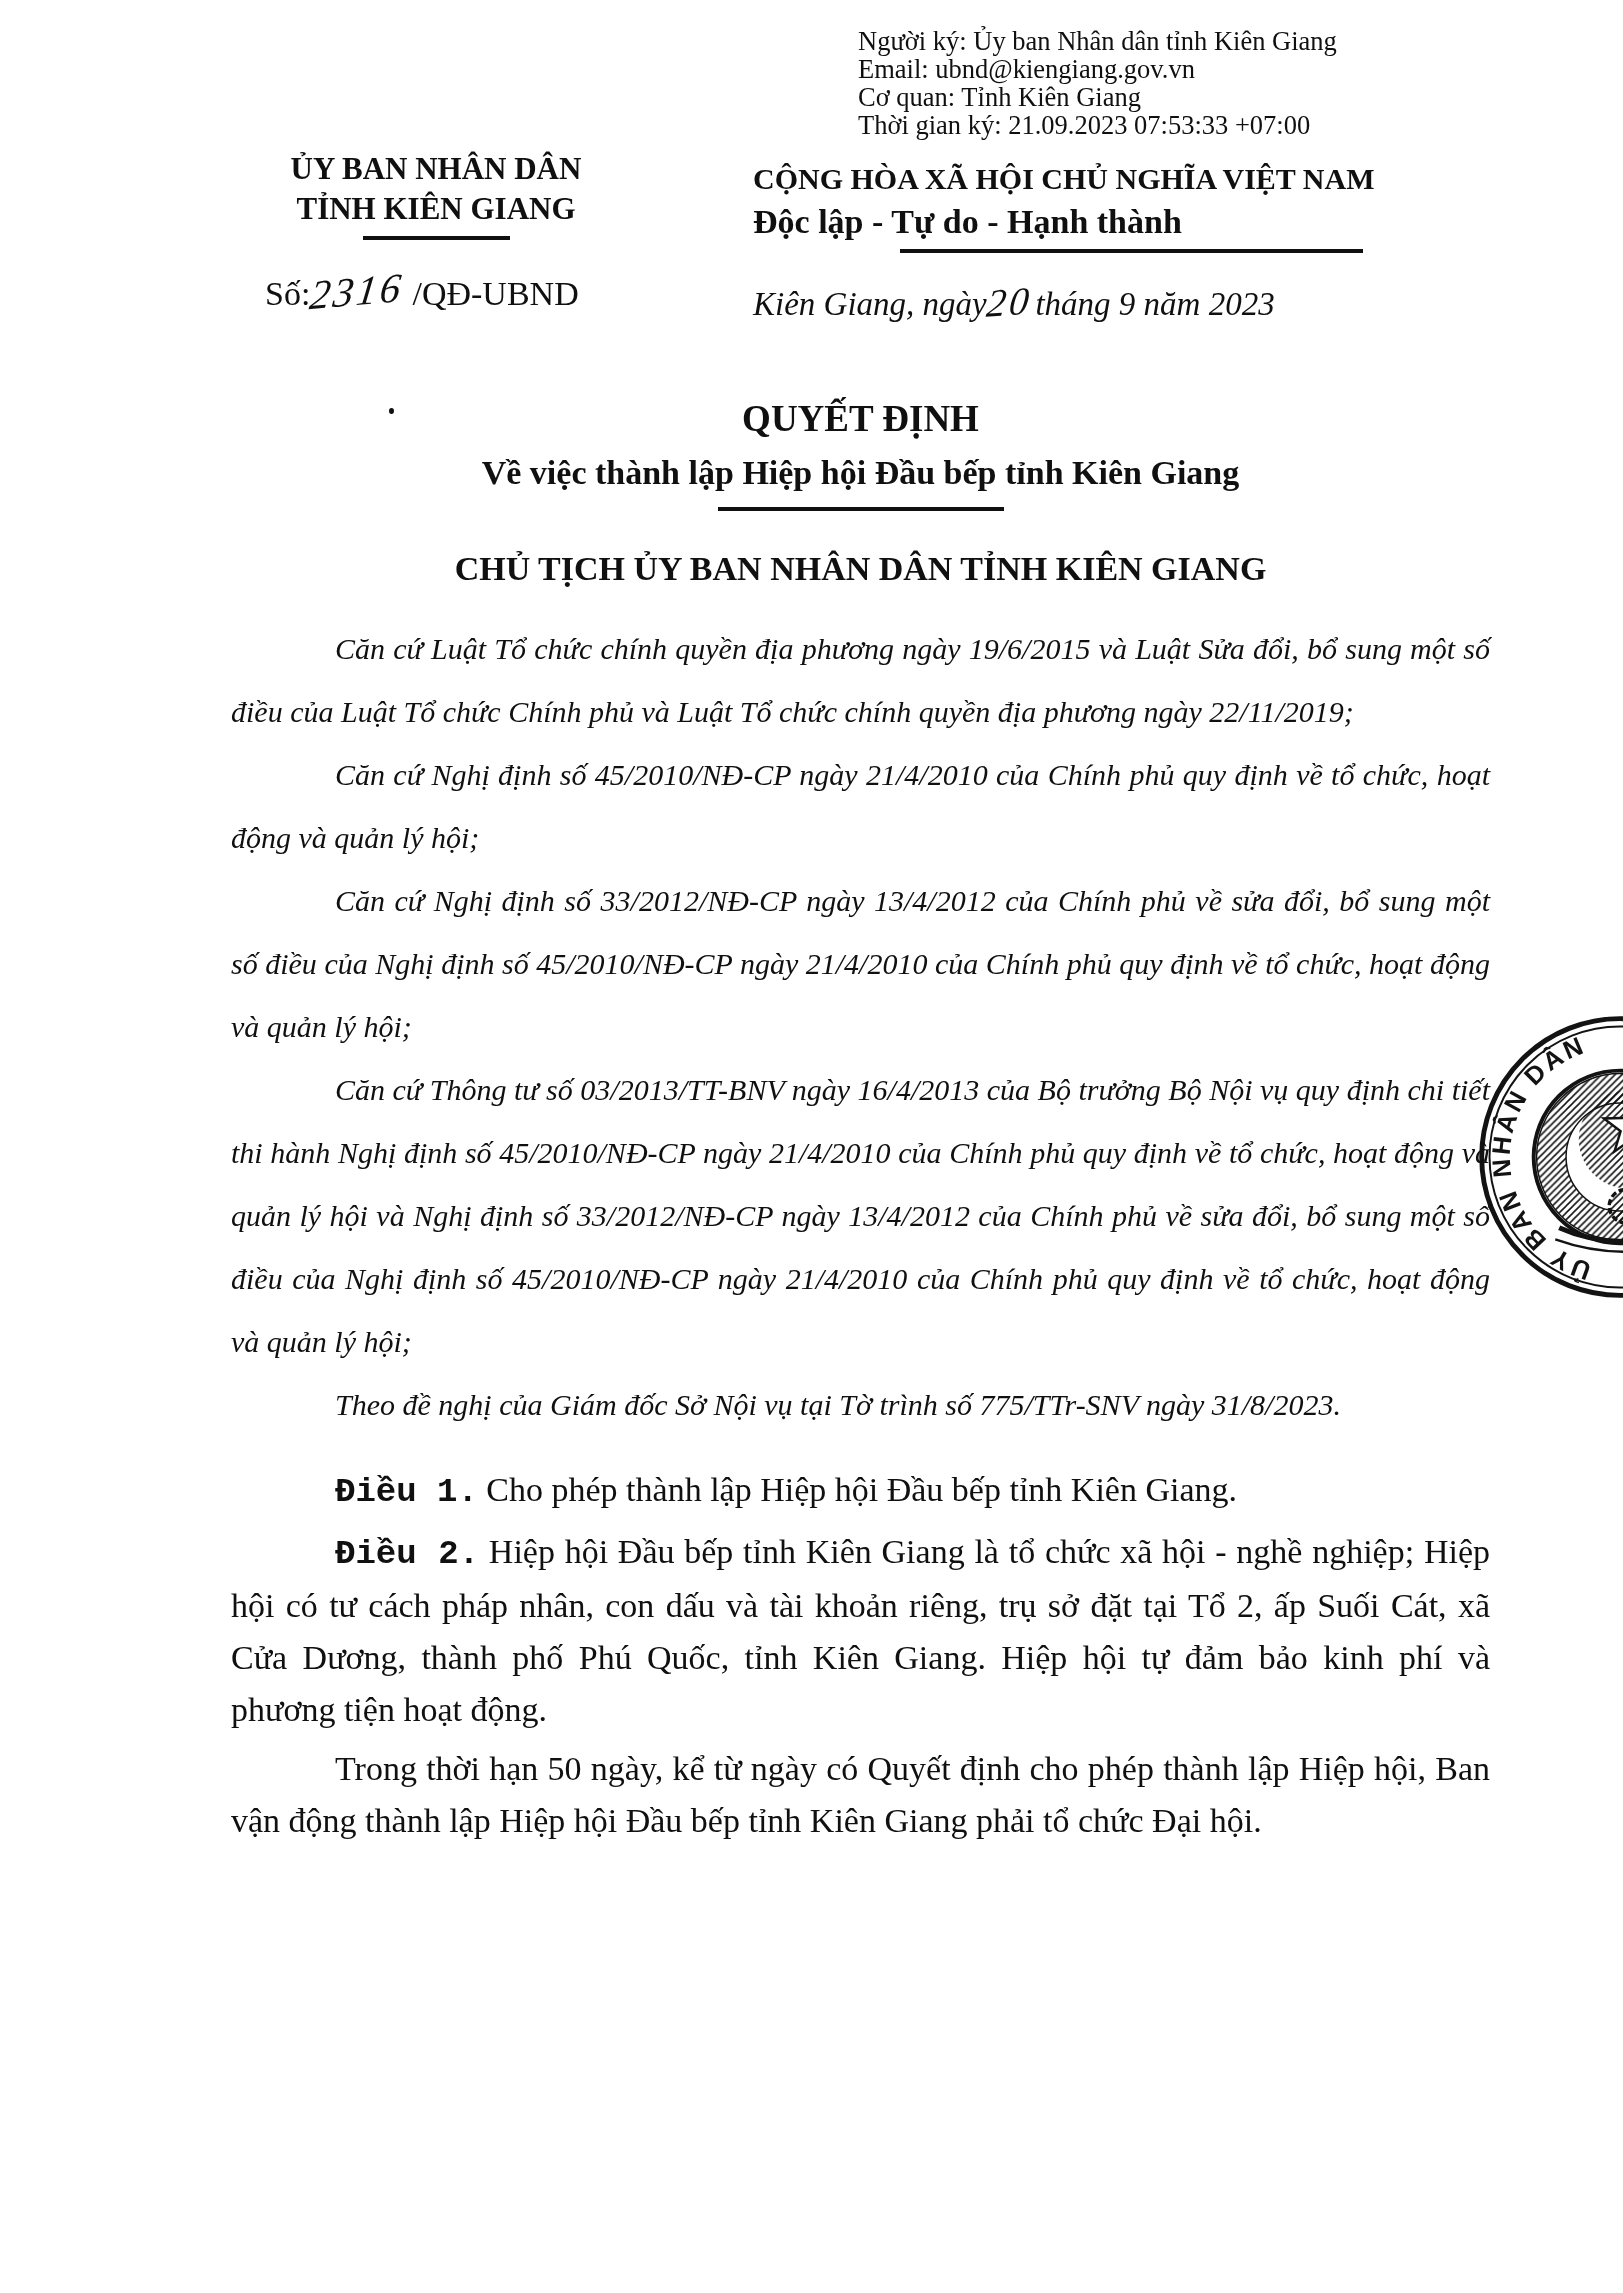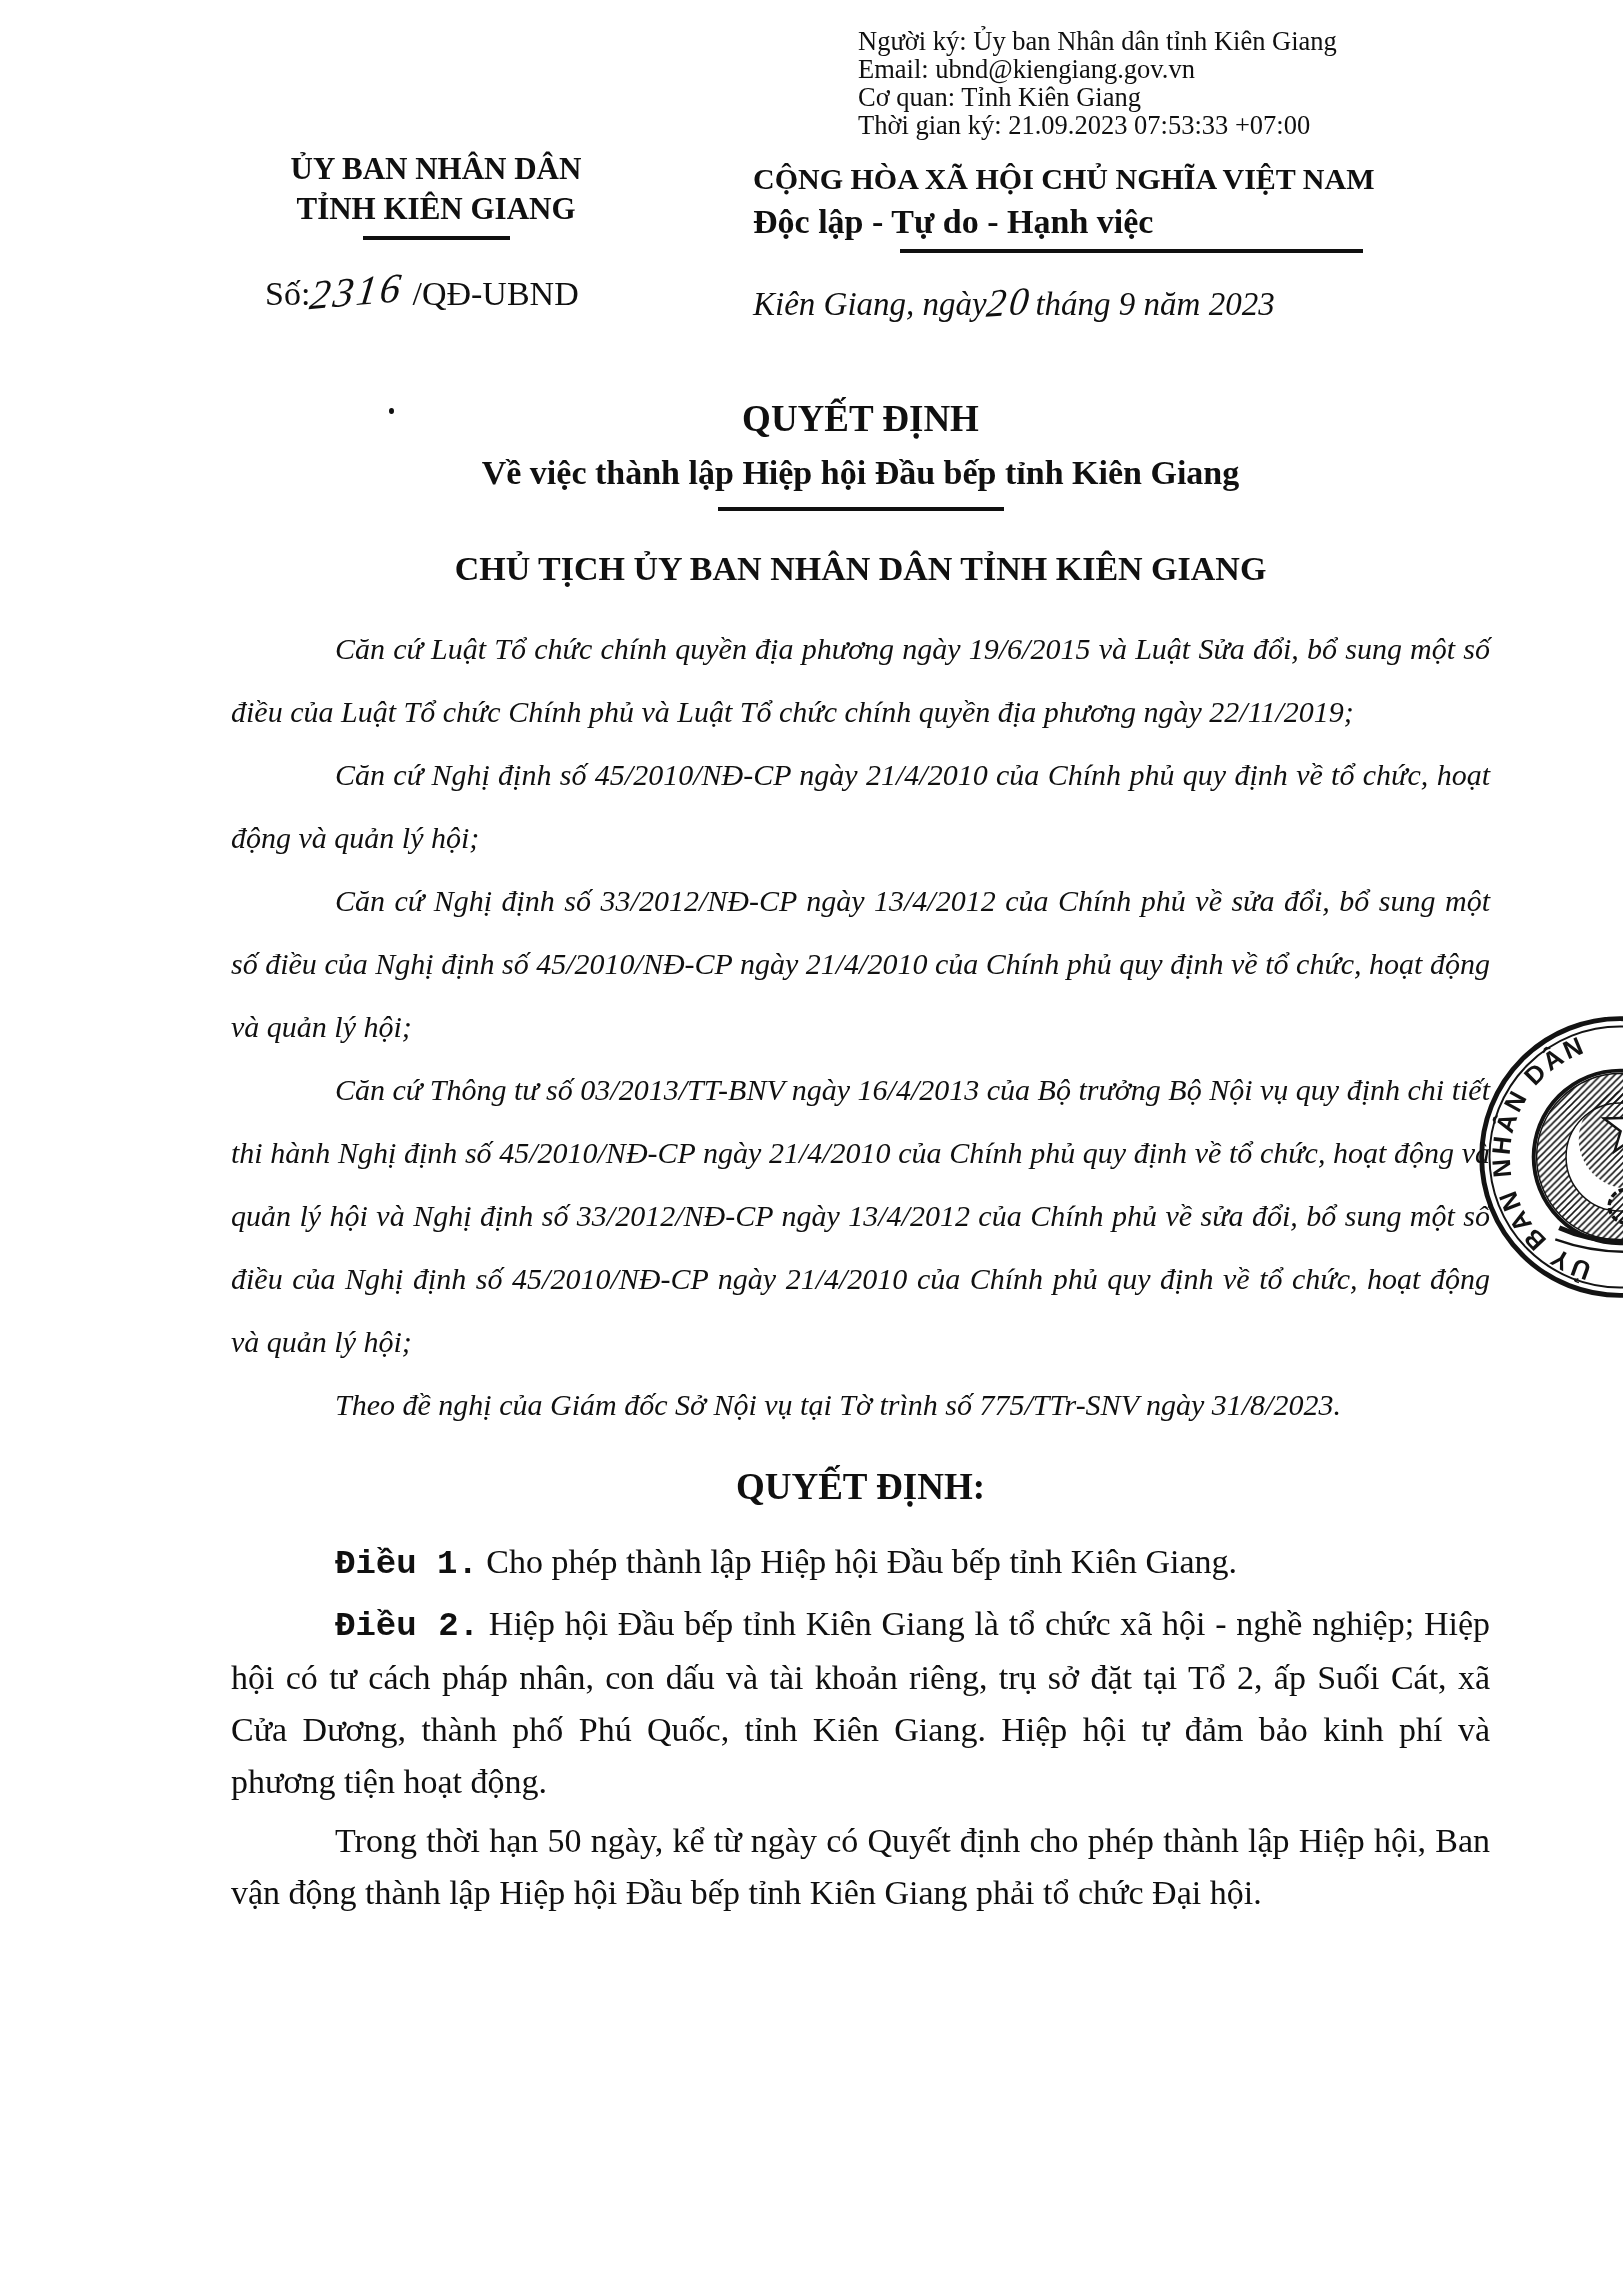--- a/index.html
+++ b/index.html
@@ -73,42 +73,41 @@
 <div class="issuer">
   <div>ỦY BAN NHÂN DÂN</div>
   <div>TỈNH KIÊN GIANG</div>
   <div class="issuer-rule"></div>
 </div>
 
 <div class="doc-number"><span>Số:</span><span class="hand">2316</span> <span>/QĐ-UBND</span></div>
 
 <div class="republic">
   <div class="republic-l1">CỘNG HÒA XÃ HỘI CHỦ NGHĨA VIỆT NAM</div>
-  <div class="republic-l2">Độc lập - Tự do - Hạnh việc</div>
+  <div class="republic-l2">Độc lập - Tự do - Hạnh thành</div>
   <div class="republic-rule"></div>
   <div class="dateline"><span>Kiên Giang, ngày</span><span class="hand hand-day">20</span><span>tháng 9 năm 2023</span></div>
 </div>
 
 <div class="stray-dot"></div>
 
 <div class="content">
   <div class="doc-title">QUYẾT ĐỊNH</div>
   <div class="doc-subject">Về việc thành lập Hiệp hội Đầu bếp tỉnh Kiên Giang</div>
   <div class="subject-rule"></div>
   <div class="authority">CHỦ TỊCH ỦY BAN NHÂN DÂN TỈNH KIÊN GIANG</div>
 
   <div class="preamble">
     <p>Căn cứ Luật Tổ chức chính quyền địa phương ngày 19/6/2015 và Luật Sửa đổi, bổ sung một số điều của Luật Tổ chức Chính phủ và Luật Tổ chức chính quyền địa phương ngày 22/11/2019;</p>
     <p>Căn cứ Nghị định số 45/2010/NĐ-CP ngày 21/4/2010 của Chính phủ quy định về tổ chức, hoạt động và quản lý hội;</p>
     <p>Căn cứ Nghị định số 33/2012/NĐ-CP ngày 13/4/2012 của Chính phủ về sửa đổi, bổ sung một số điều của Nghị định số 45/2010/NĐ-CP ngày 21/4/2010 của Chính phủ quy định về tổ chức, hoạt động và quản lý hội;</p>
     <p>Căn cứ Thông tư số 03/2013/TT-BNV ngày 16/4/2013 của Bộ trưởng Bộ Nội vụ quy định chi tiết thi hành Nghị định số 45/2010/NĐ-CP ngày 21/4/2010 của Chính phủ quy định về tổ chức, hoạt động và quản lý hội và Nghị định số 33/2012/NĐ-CP ngày 13/4/2012 của Chính phủ về sửa đổi, bổ sung một số điều của Nghị định số 45/2010/NĐ-CP ngày 21/4/2010 của Chính phủ quy định về tổ chức, hoạt động và quản lý hội;</p>
     <p>Theo đề nghị của Giám đốc Sở Nội vụ tại Tờ trình số 775/TTr-SNV ngày 31/8/2023.</p>
   </div>
 
-  <div class="decision-heading">QUYẾT ĐỊNH:</div>
 
   <div class="articles">
     <p><span class="label">Điều 1.</span><span> Cho phép thành lập Hiệp hội Đầu bếp tỉnh Kiên Giang.</span></p>
     <p><span class="label">Điều 2.</span><span> Hiệp hội Đầu bếp tỉnh Kiên Giang là tổ chức xã hội - nghề nghiệp; Hiệp hội có tư cách pháp nhân, con dấu và tài khoản riêng, trụ sở đặt tại Tổ 2, ấp Suối Cát, xã Cửa Dương, thành phố Phú Quốc, tỉnh Kiên Giang. Hiệp hội tự đảm bảo kinh phí và phương tiện hoạt động.</span></p>
     <p class="followup">Trong thời hạn 50 ngày, kể từ ngày có Quyết định cho phép thành lập Hiệp hội, Ban vận động thành lập Hiệp hội Đầu bếp tỉnh Kiên Giang phải tổ chức Đại hội.</p>
   </div>
 </div>
 
 <div class="seal">
   <svg width="160" height="314" viewBox="0 0 163 320" xmlns="http://www.w3.org/2000/svg">

